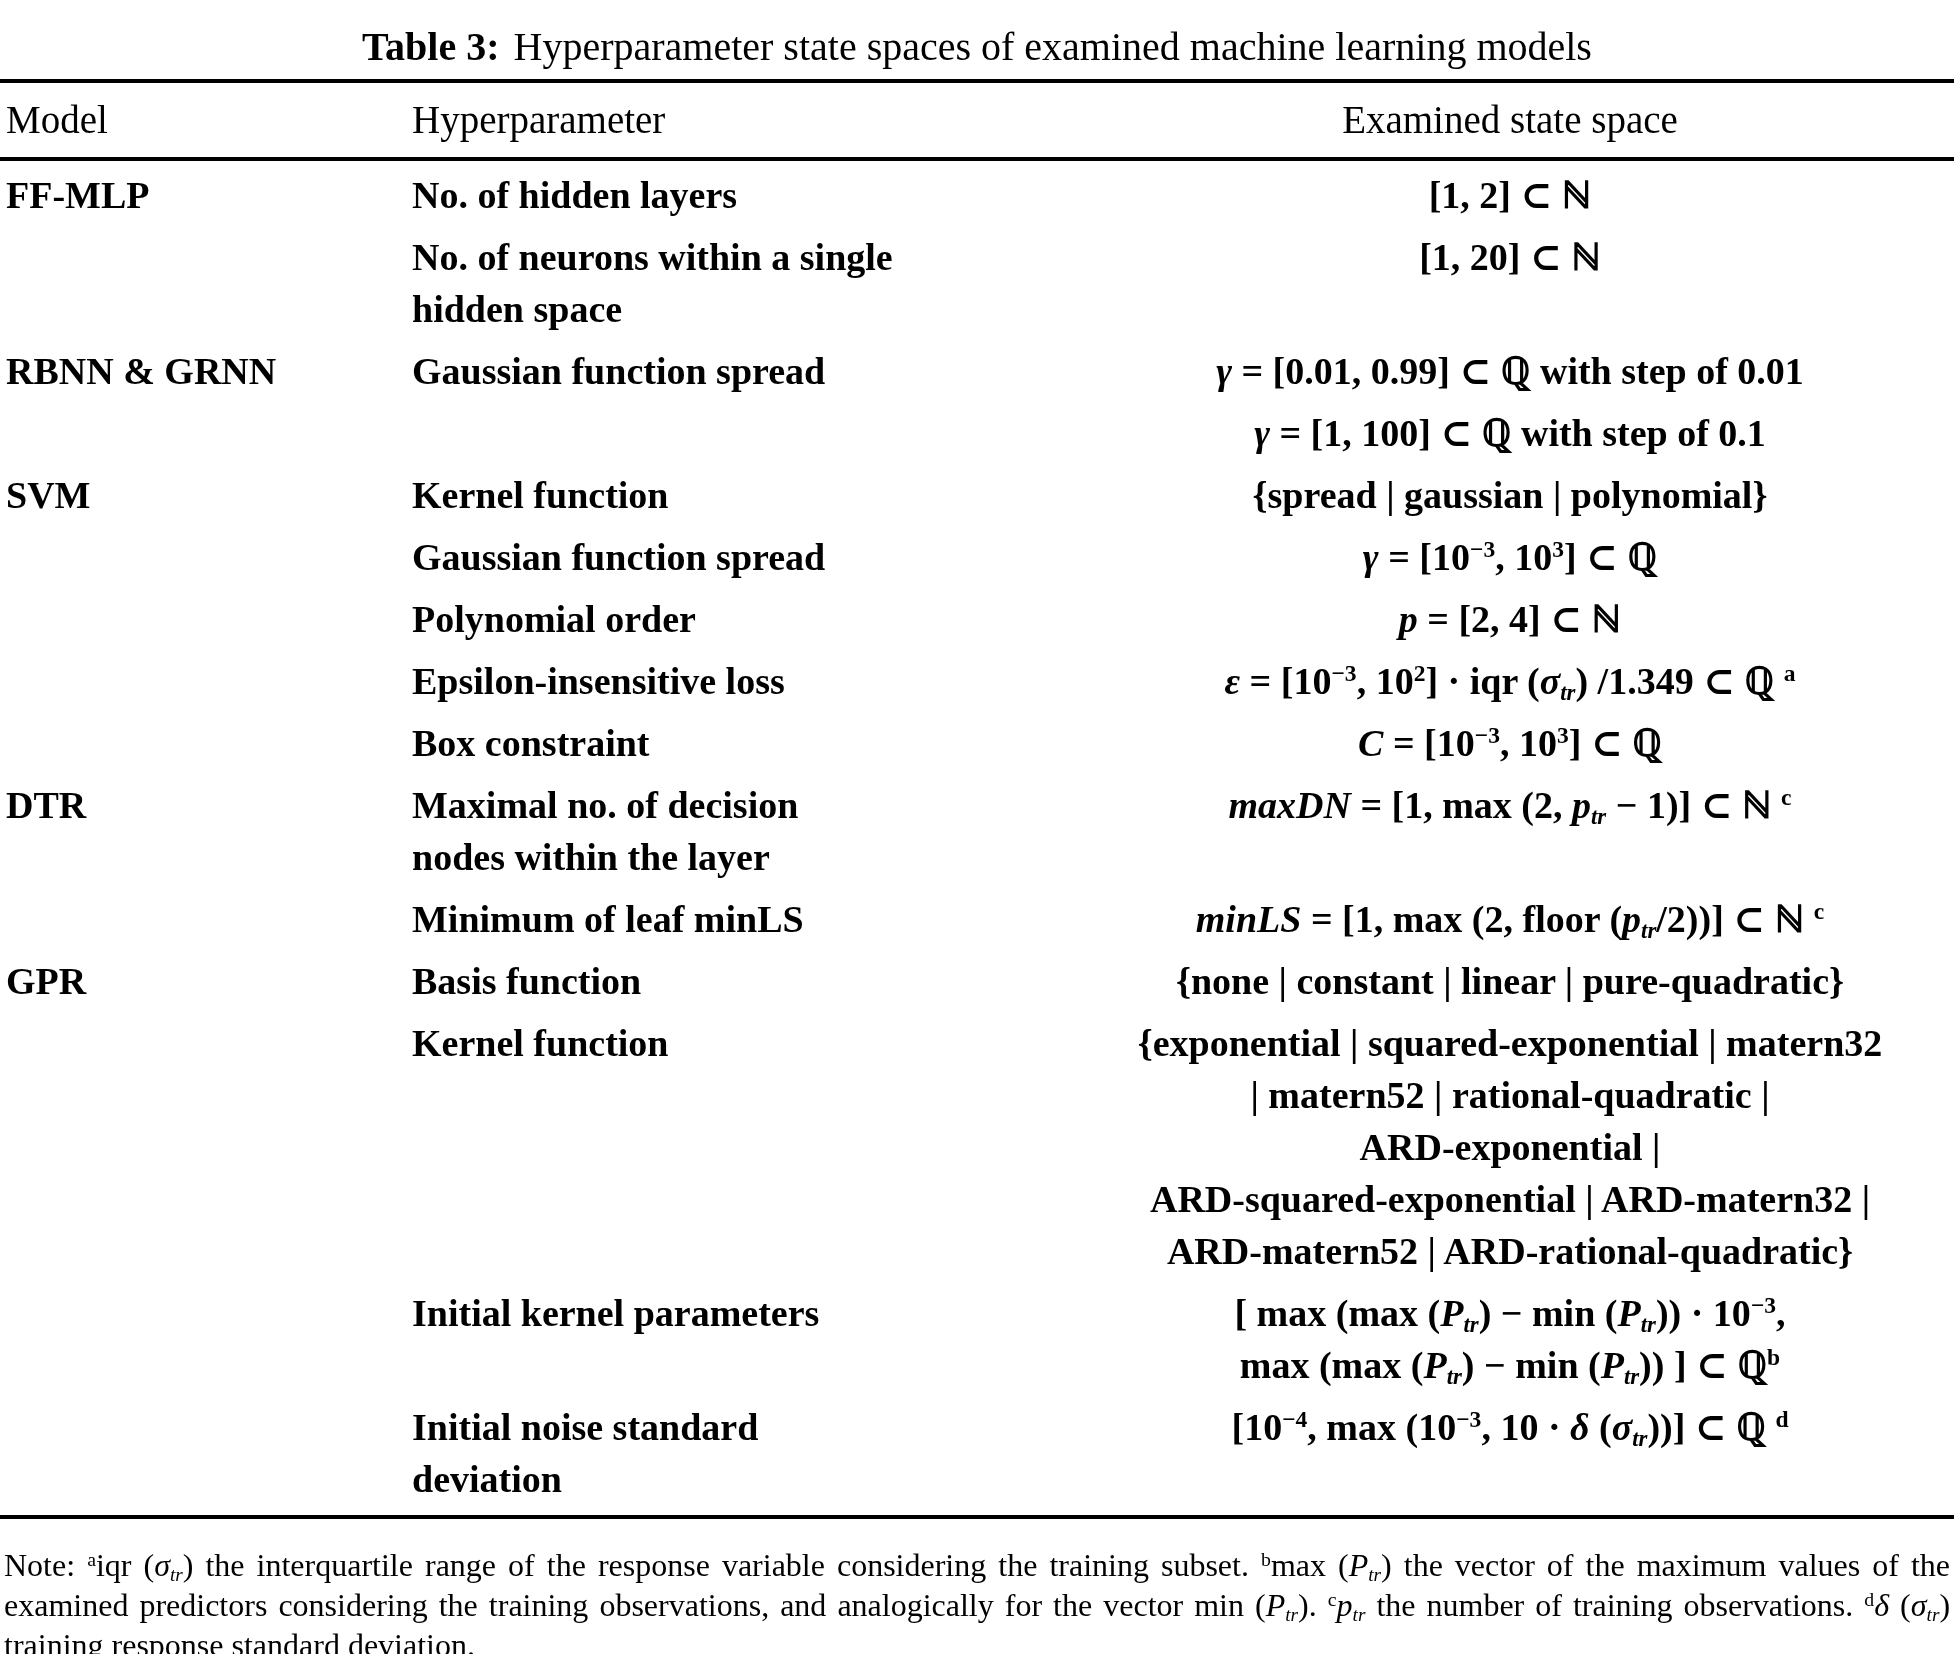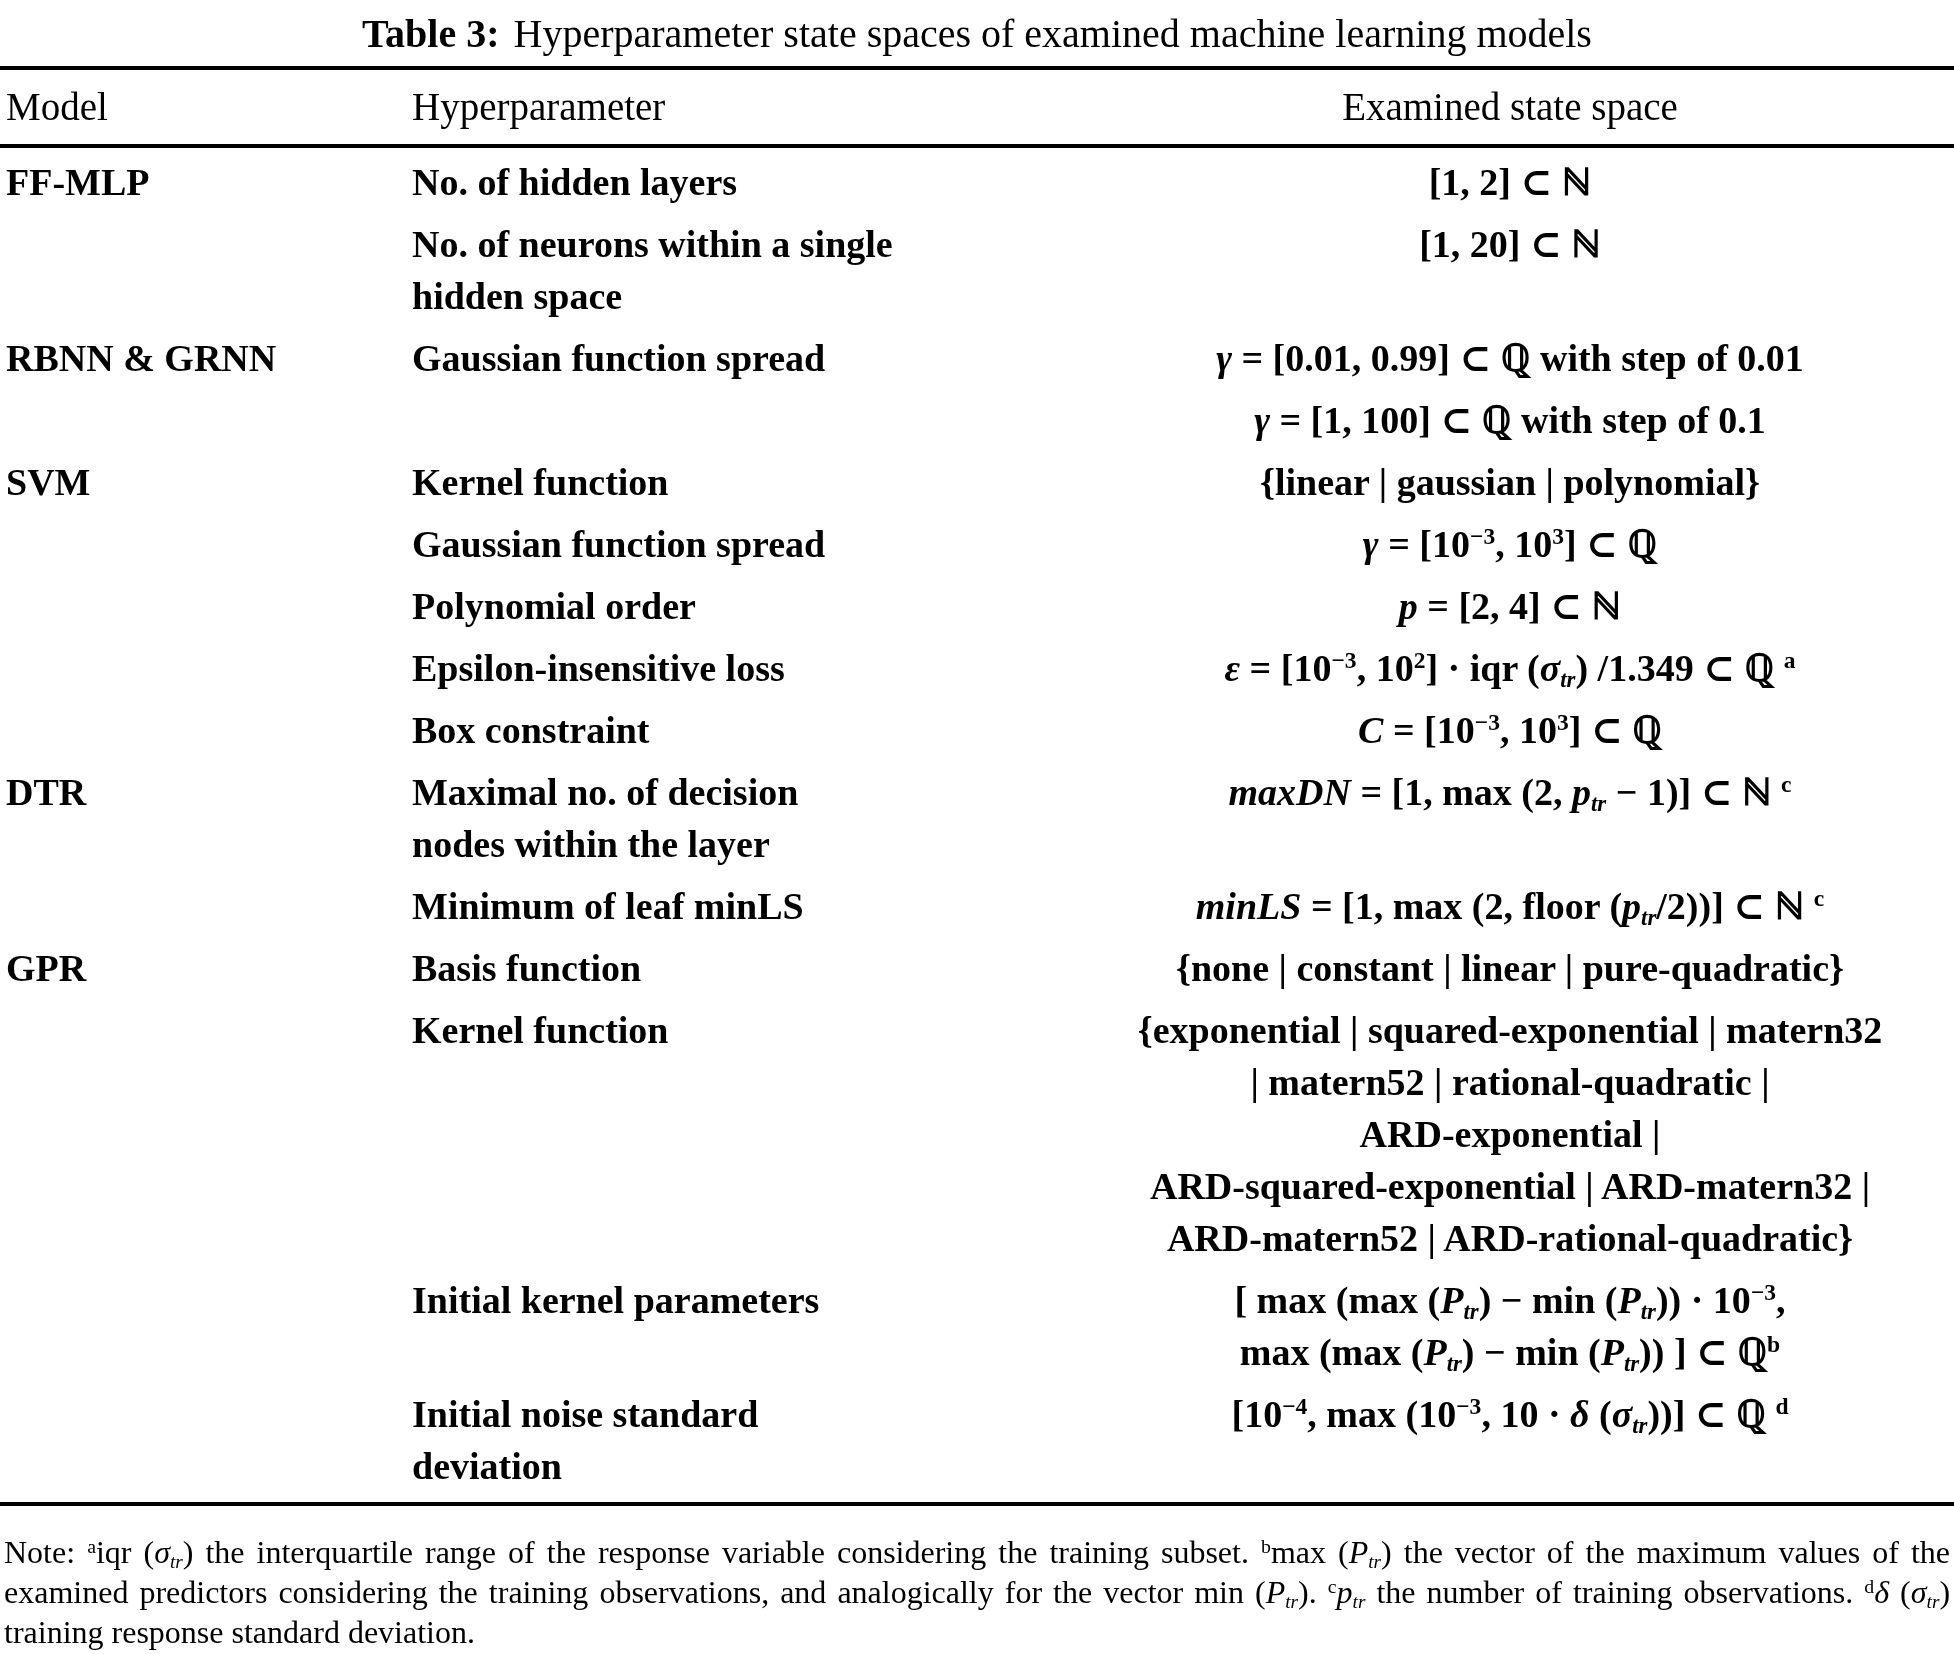--- a/index.html
+++ b/index.html
@@ -3,21 +3,21 @@
 <meta charset="utf-8">
 <style>
   html,body{margin:0;padding:0;background:#ffffff;}
   .page{
     width:1954px;height:1654px;box-sizing:border-box;
     background:#ffffff;color:#000000;
     font-family:"Liberation Serif","DejaVu Serif",serif;
     font-size:38px;overflow:hidden;
   }
   .title{
-    text-align:center;line-height:64px;padding-top:2px;
+    text-align:center;line-height:64px;padding-top:15px;
     font-size:40px;white-space:nowrap;
   }
   .title .t-label{font-weight:bold;margin-right:14px;}
   .rule{height:4px;background:#000000;width:100%;}
   .grid-row{
     display:grid;grid-template-columns:412px 658px 884px;
     align-items:start;
   }
   .header-row{padding:14px 0 14px 0;}
   .header-row .cell{font-size:39px;line-height:46px;}
@@ -105,21 +105,21 @@
     </div>
 
     <div class="grid-row row">
       <div class="cell model">
           <div class="line">SVM</div>
         </div>
       <div class="cell hyper">
           <div class="line">Kernel function</div>
         </div>
       <div class="cell space">
-          <div class="line">{linear | gaussian | polynomial}</div>
+          <div class="line">{spread | gaussian | polynomial}</div>
         </div>
     </div>
 
     <div class="grid-row row">
       <div class="cell model">
           <div class="line"></div>
         </div>
       <div class="cell hyper">
           <div class="line">Gaussian function spread</div>
         </div>

